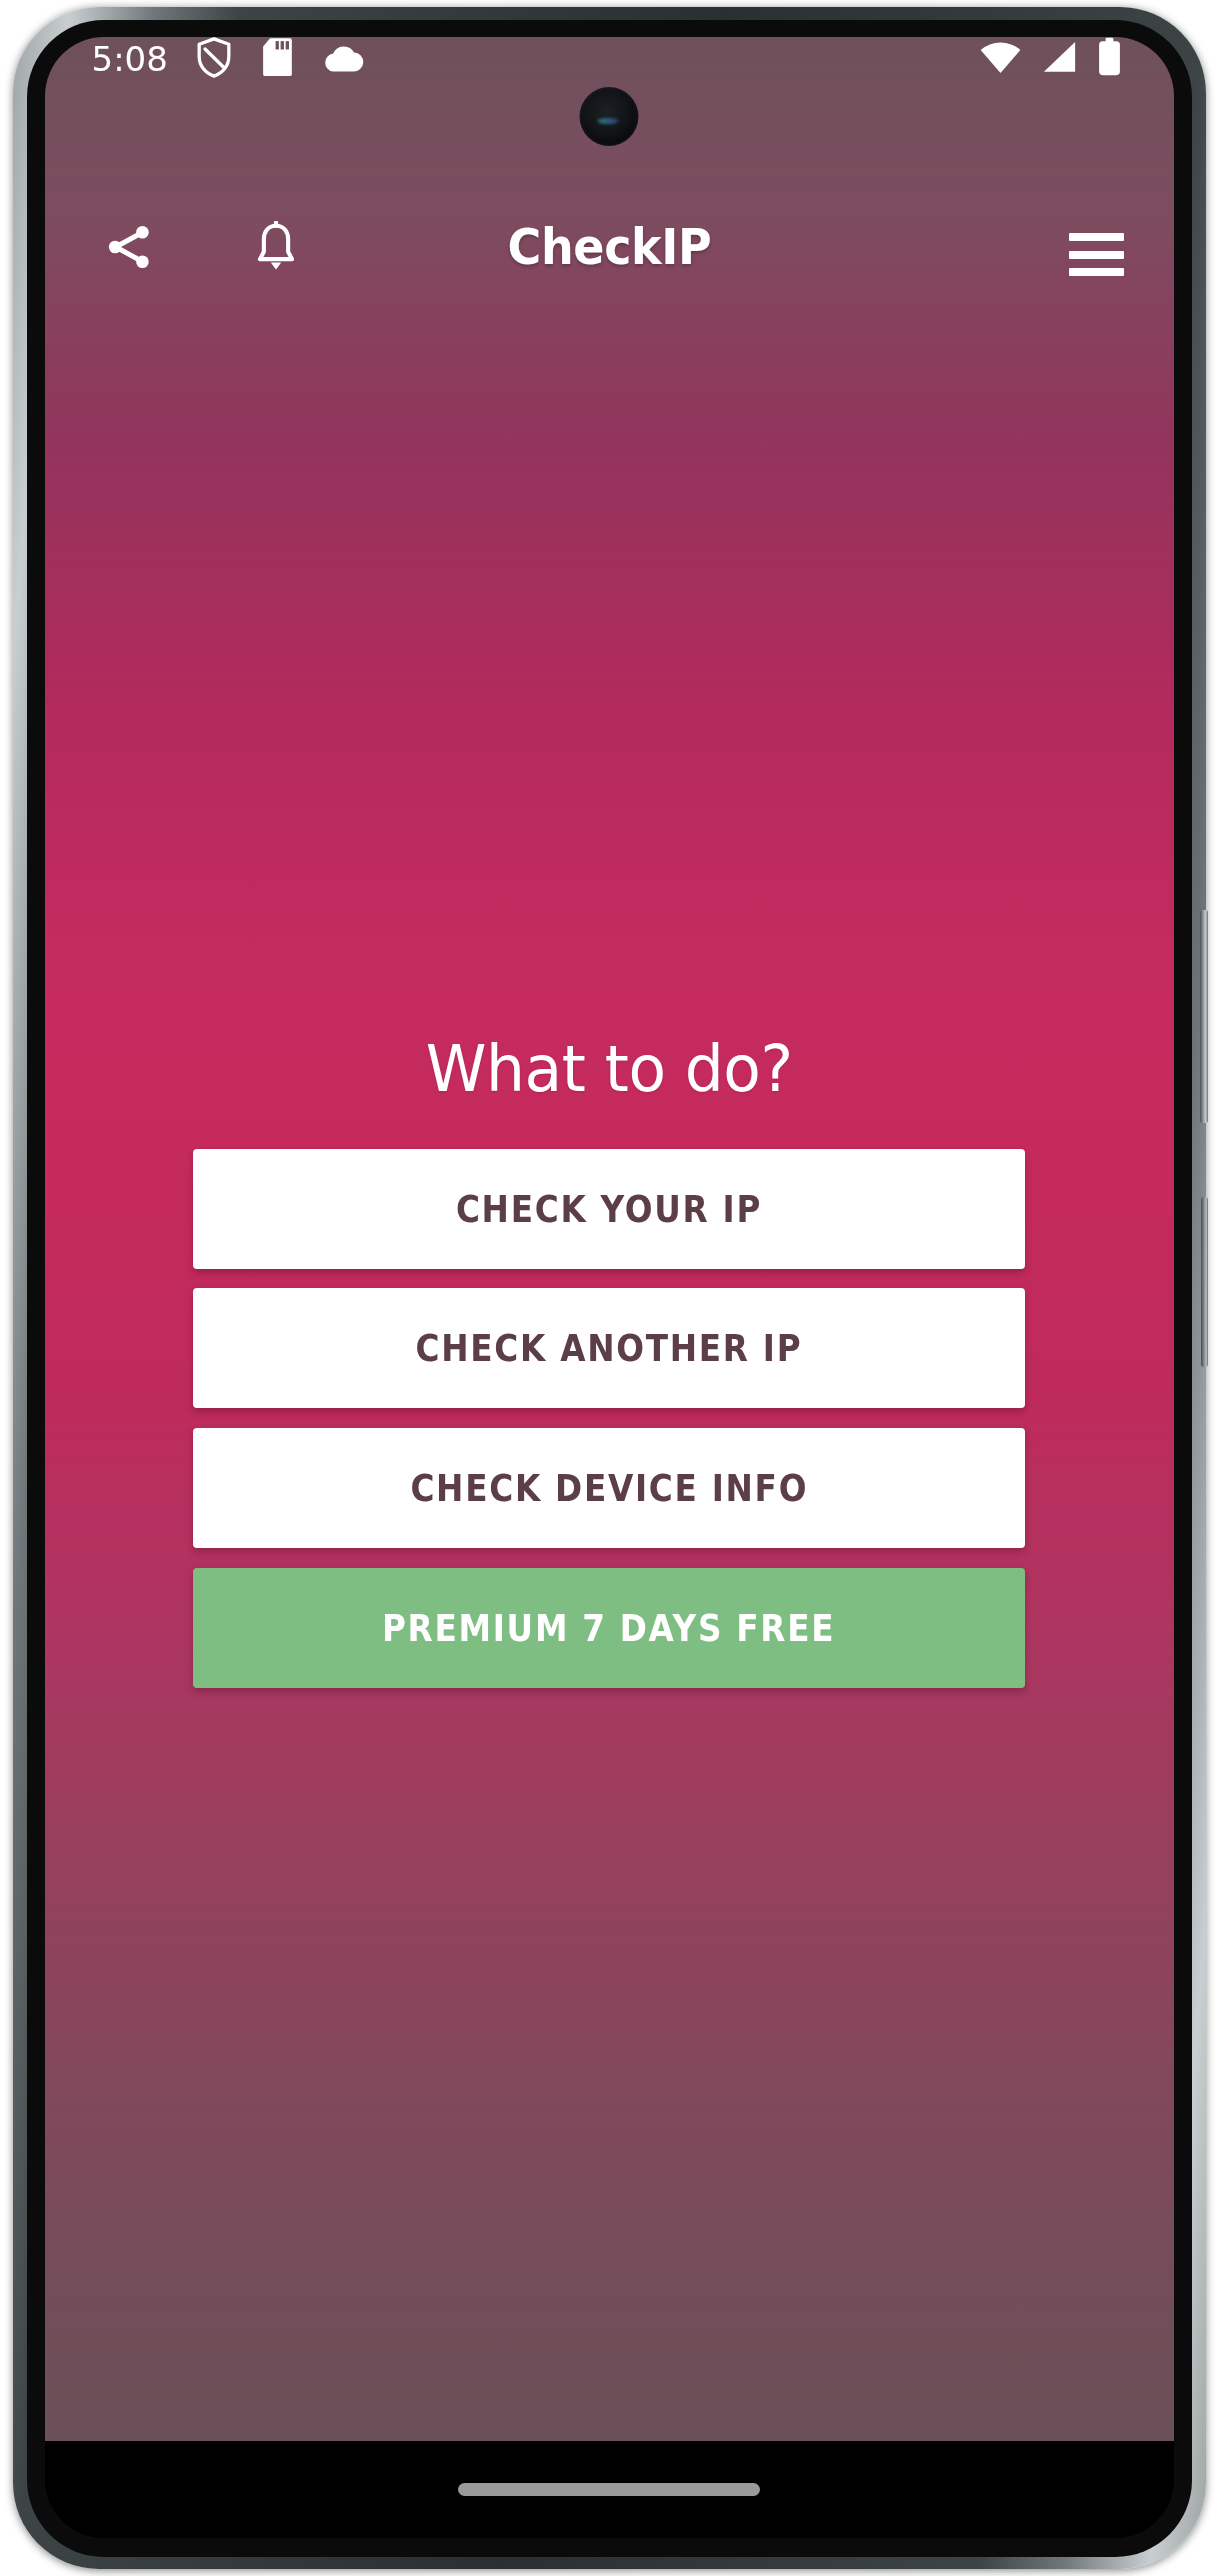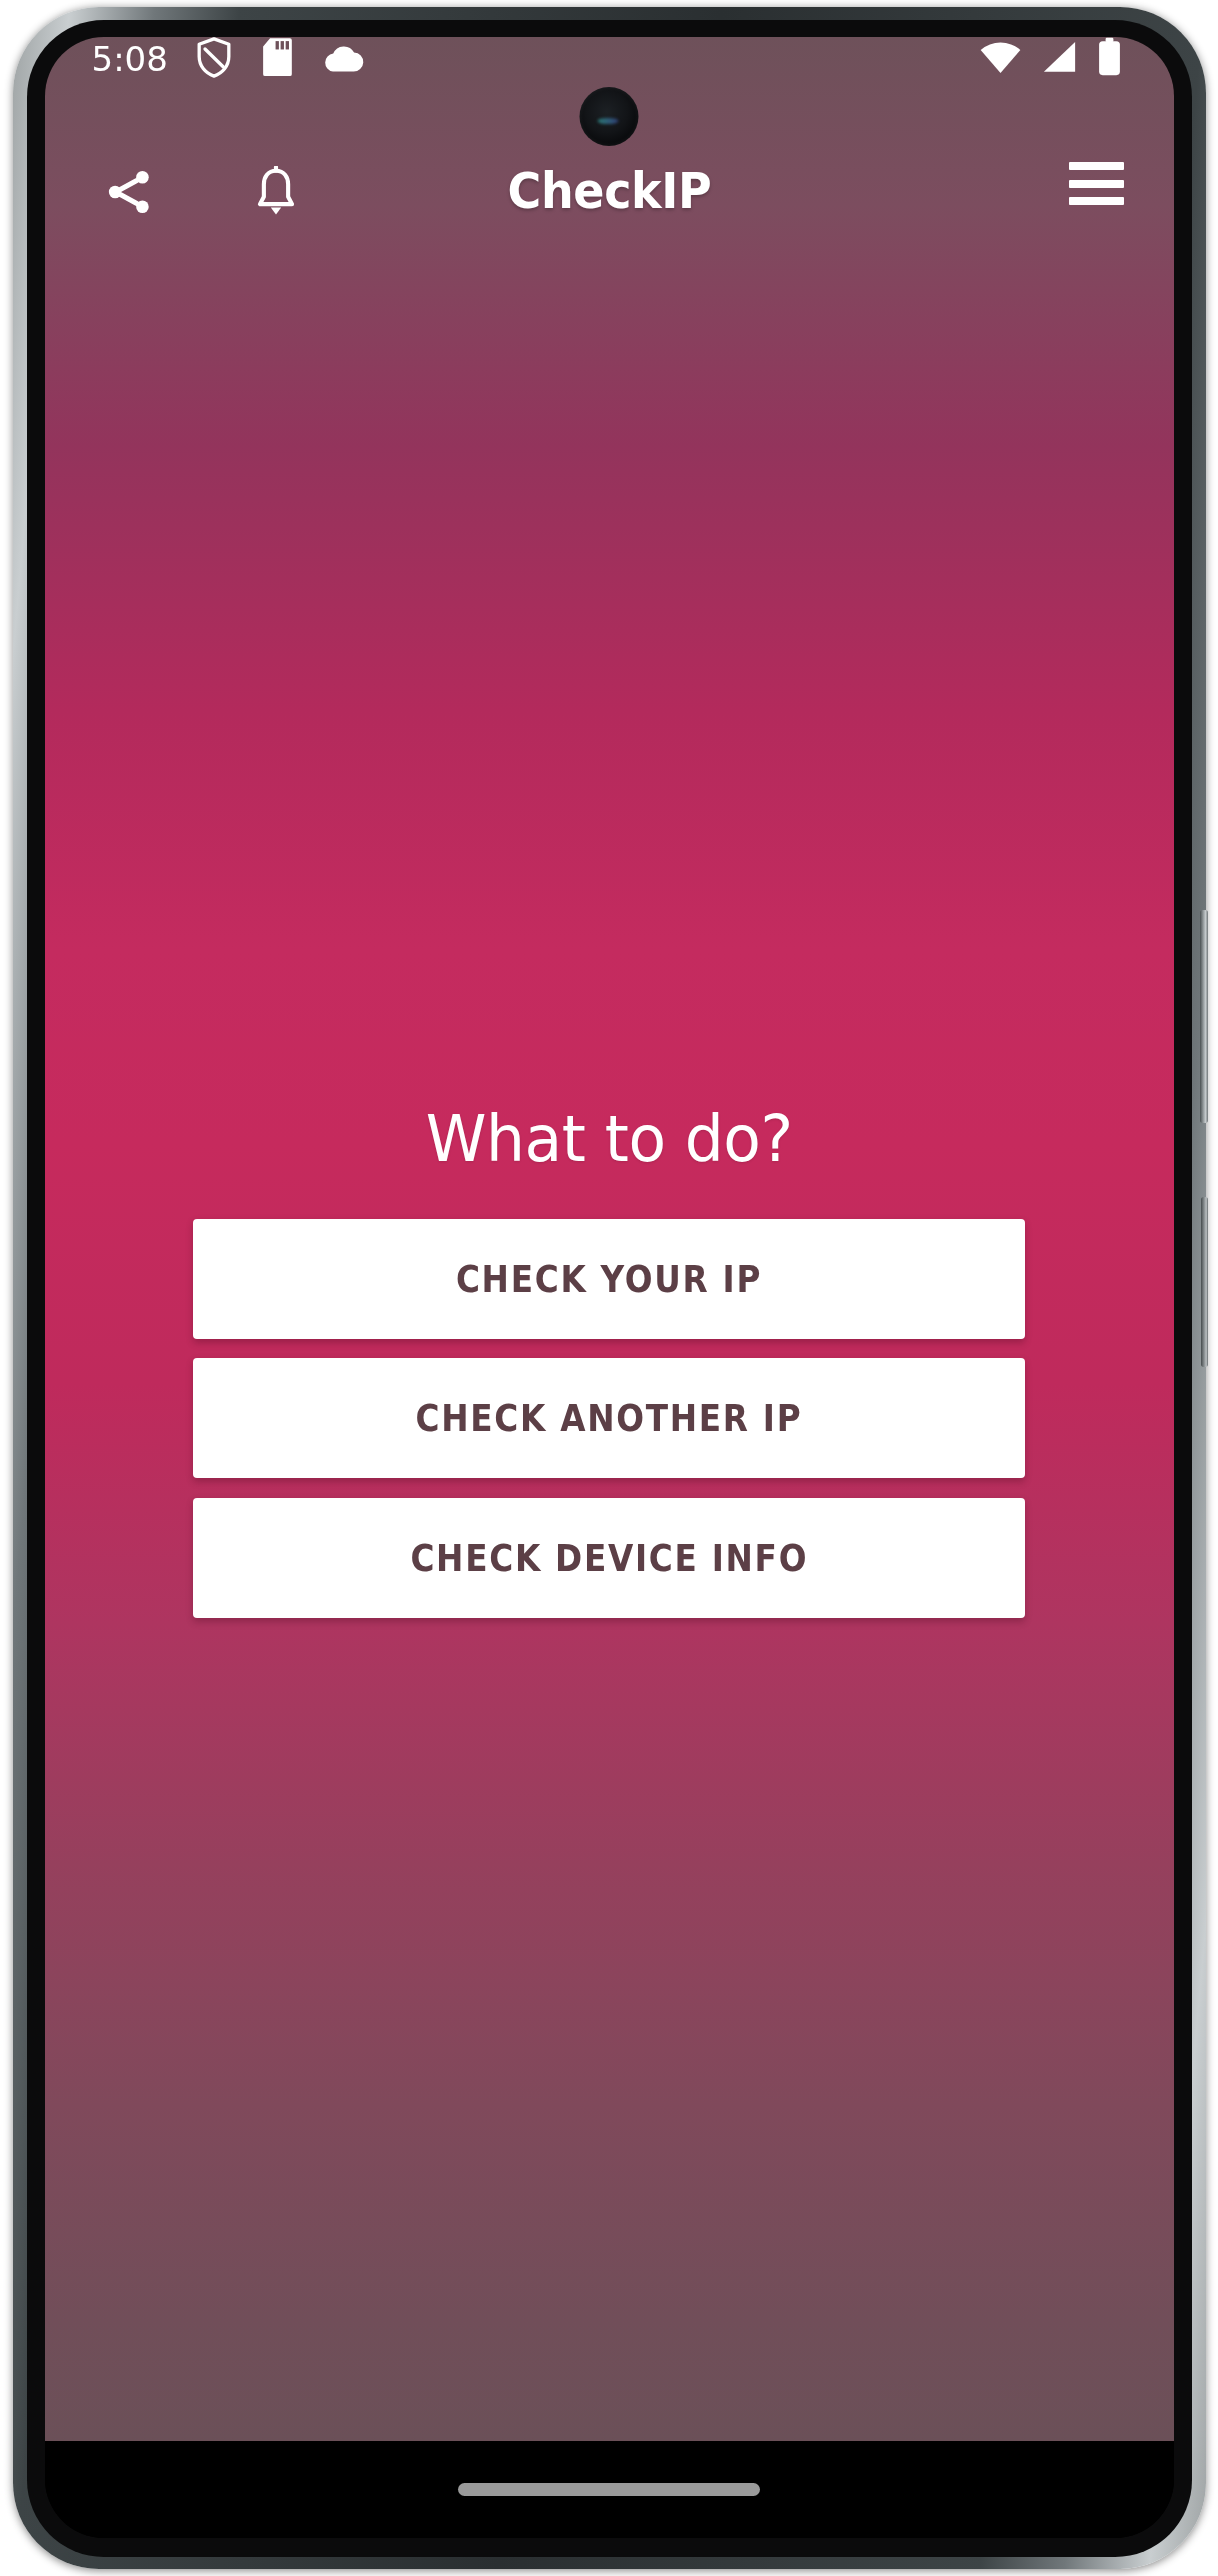--- a/index.html
+++ b/index.html
@@ -141,21 +141,21 @@
     filter: blur(1.8px);
   }
 
   
   #app-bar {
     position: absolute;
     left: 0; top: 125px;
     width: 100%;
     height: 114px;
     display: flex;
-    align-items: flex-start;
+    align-items: flex-end;
     padding: 0 50px 0 55px;
   }
   #appbar-left {
     display: flex;
     align-items: center;
     gap: 88px;
   }
   .appbar-icon-btn {
     width: 59px; height: 59px;
     display: flex; align-items: center; justify-content: center;
@@ -378,20 +378,23 @@
           <div class="action-button light">
             <span class="action-label">CHECK ANOTHER IP</span>
           </div>
 
 
 
           <div class="action-button light">
             <span class="action-label">CHECK DEVICE INFO</span>
           </div>
 
+          <div class="action-button premium">
+            <span class="action-label">PREMIUM 7 DAYS FREE</span>
+          </div>
 
         </div>
       </div>
 
     </div>
 
     <div id="nav-bar">
       <div id="gesture-pill"></div>
     </div>
 

